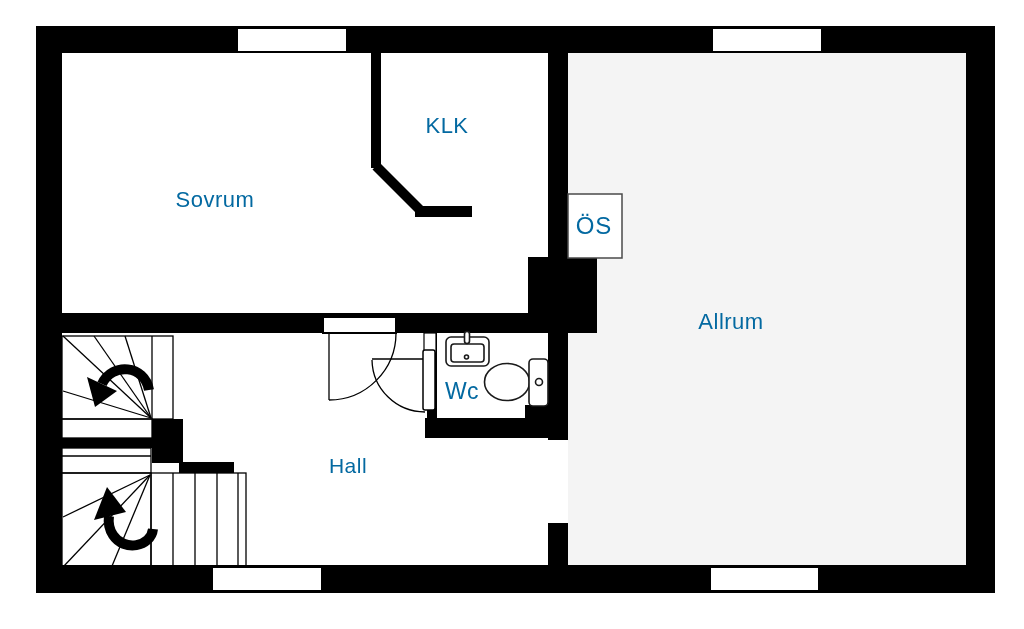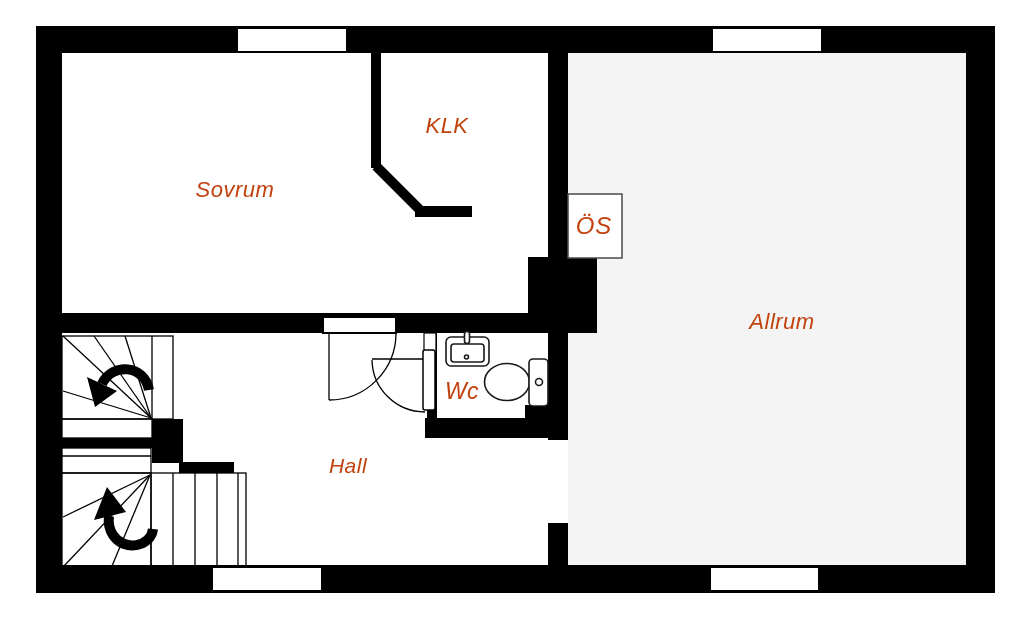--- a/index.html
+++ b/index.html
@@ -7,26 +7,25 @@
     position:relative;
     width:1024px;height:629px;
     background:#ffffff;
     font-family:"Liberation Sans", sans-serif;
     overflow:hidden;
   }
   #plan-svg{position:absolute;left:0;top:0;}
   .room-label{
     position:absolute;
     transform:translate(-50%,-50%);
-    color:#c2410c;
+    color:#0369a1;
     font-size:22px;
     letter-spacing:0.5px;
     white-space:nowrap;
     user-select:none;
-    font-style:italic;
   }
   .lbl-hall{font-size:21px;text-align:center;}
   .lbl-os{font-size:24px;letter-spacing:1px;}
   .lbl-wc{font-size:23px;}
   .thin{fill:none;stroke:#000;stroke-width:1.3px;}
   .fixture{fill:#ffffff;stroke:#1a1a1a;stroke-width:1.6px;}
   .openbox{fill:#ffffff;stroke:#000000;stroke-width:2px;}
 </style>
 </head>
 <body>
@@ -117,24 +116,24 @@
       <rect class="fixture" x="464.5" y="331.5" width="5" height="12" rx="2.5"></rect>
       <circle class="fixture" cx="466.5" cy="357" r="2"></circle>
     </g>
     <g>
       <ellipse class="fixture" cx="507" cy="382" rx="22.5" ry="18.5"></ellipse>
       <rect class="fixture" x="529" y="359" width="19" height="47" rx="4"></rect>
       <circle class="fixture" cx="539" cy="382" r="3.5"></circle>
     </g>
   </svg>
 
-  <div class="room-label" style="left:215px;top:190px;margin-left:20px;">Sovrum</div>
+  <div class="room-label" style="left:215px;top:200px;">Sovrum</div>
 
   <div class="room-label" style="left:447px;top:126px;">KLK</div>
 
   <div class="room-label lbl-os" style="left:594px;top:226px;">ÖS</div>
 
-  <div class="room-label" style="left:782px;top:322px;">Allrum</div>
+  <div class="room-label" style="left:731px;top:322px;">Allrum</div>
 
   <div class="room-label lbl-wc" style="left:462px;top:391px;">Wc</div>
 
   <div class="room-label lbl-hall" style="left:348px;top:466px;">Hall</div>
 </div>
 
 </body></html>

